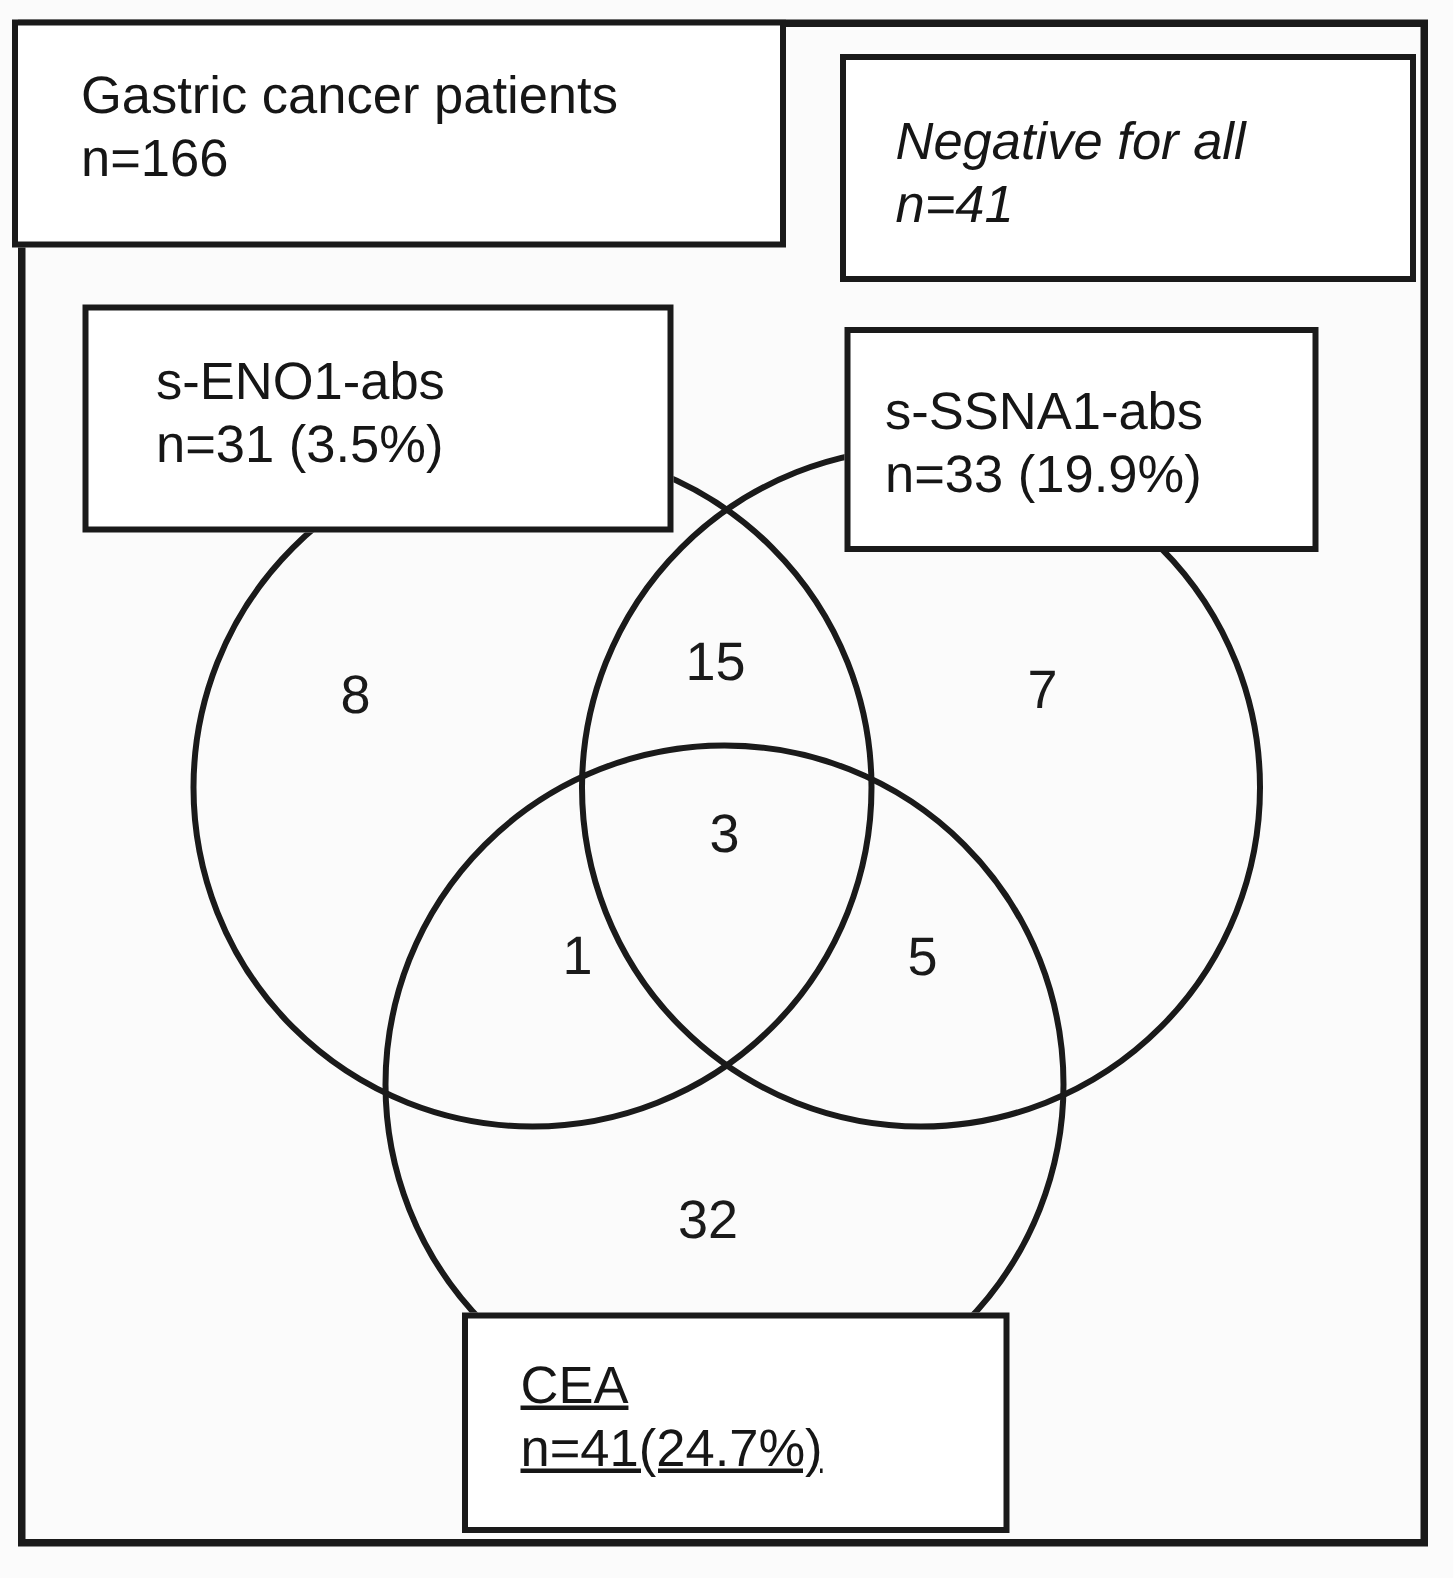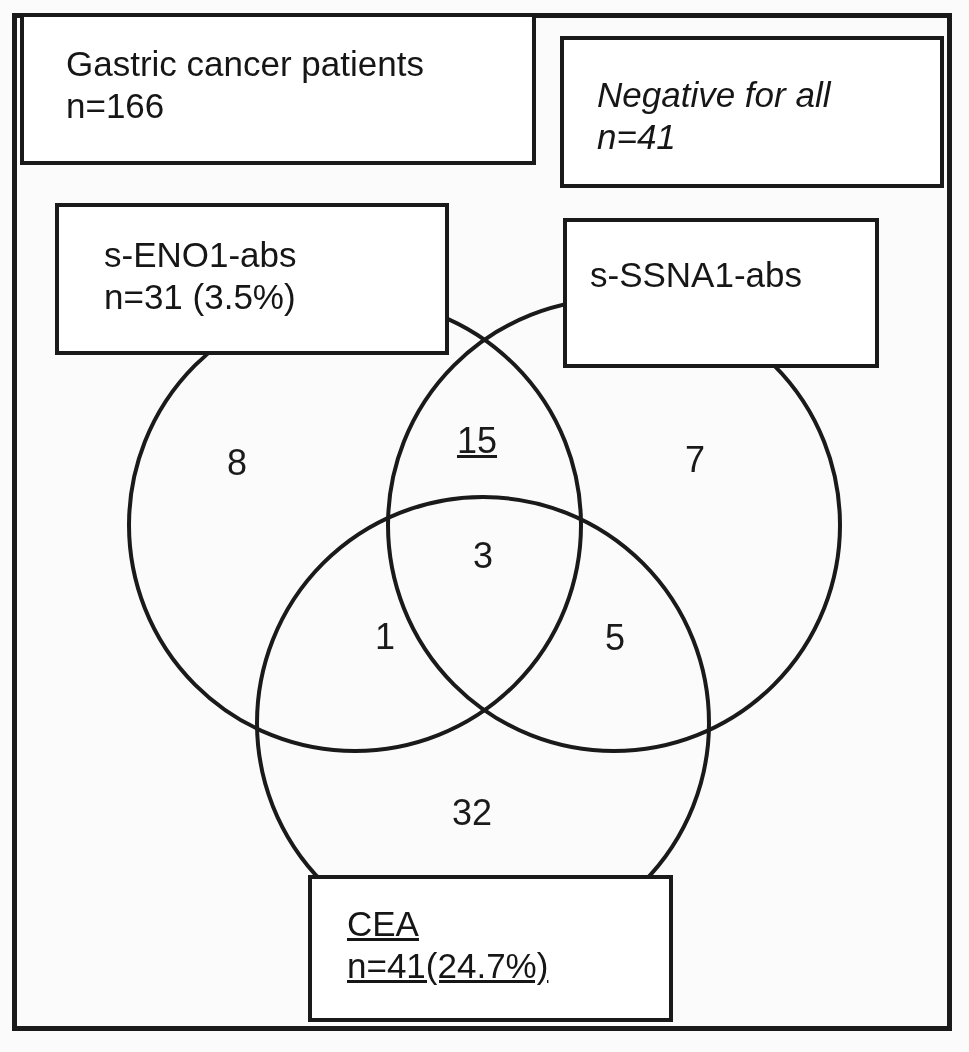--- a/index.html
+++ b/index.html
@@ -47,45 +47,46 @@
 
 <div class="canvas">
 
   <svg class="venn-lines" width="969" height="1052" viewBox="0 0 969 1052">
     <rect x="14.5" y="15.5" width="935" height="1013" fill="none" stroke="#1a1a1a" stroke-width="5"></rect>
     <circle cx="355" cy="525" r="226" fill="none" stroke="#1a1a1a" stroke-width="4"></circle>
     <circle cx="614" cy="525" r="226" fill="none" stroke="#1a1a1a" stroke-width="4"></circle>
     <circle cx="483" cy="723" r="226" fill="none" stroke="#1a1a1a" stroke-width="4"></circle>
   </svg>
 
-  <div class="label-box" style="left:20px; top:13px; width:516px; height:152px; padding:26px 0 0 42px;">
+  <div class="label-box" style="left:8px; top:13px; width:516px; height:152px; padding:26px 0 0 42px;">
     <span class="line">Gastric cancer patients</span>
     <span class="line">n=166</span>
   </div>
 
   <div class="label-box" style="left:560px; top:36px; width:384px; height:152px; padding:34px 0 0 33px;font-style:italic;">
     <span class="line">Negative for all</span>
     <span class="line">n=41</span>
   </div>
 
   <div class="label-box" style="left:55px; top:203px; width:394px; height:152px; padding:27px 0 0 45px;">
     <span class="line">s-ENO1-abs</span>
     <span class="line">n=31 (3.5%)</span>
   </div>
 
   <div class="label-box" style="left:563px; top:218px; width:316px; height:150px; padding:32px 0 0 23px;">
     <span class="line">s-SSNA1-abs</span>
+    <span class="line">n=33 (19.9%)</span>
   </div>
 
   <div class="label-box" style="left:308px; top:875px; width:365px; height:147px; padding:24px 0 0 35px;text-decoration:underline;">
     <span class="line">CEA</span>
     <span class="line">n=41(24.7%)</span>
   </div>
 
   <div class="count" style="left:237px; top:463px;">8</div>
-  <div class="count" style="left:477px; top:441px;text-decoration:underline;">15</div>
+  <div class="count" style="left:477px; top:441px;">15</div>
   <div class="count" style="left:695px; top:460px;">7</div>
   <div class="count" style="left:483px; top:556px;">3</div>
   <div class="count" style="left:385px; top:637px;">1</div>
   <div class="count" style="left:615px; top:638px;">5</div>
   <div class="count" style="left:472px; top:813px;">32</div>
 
 </div>
 
 </body></html>

